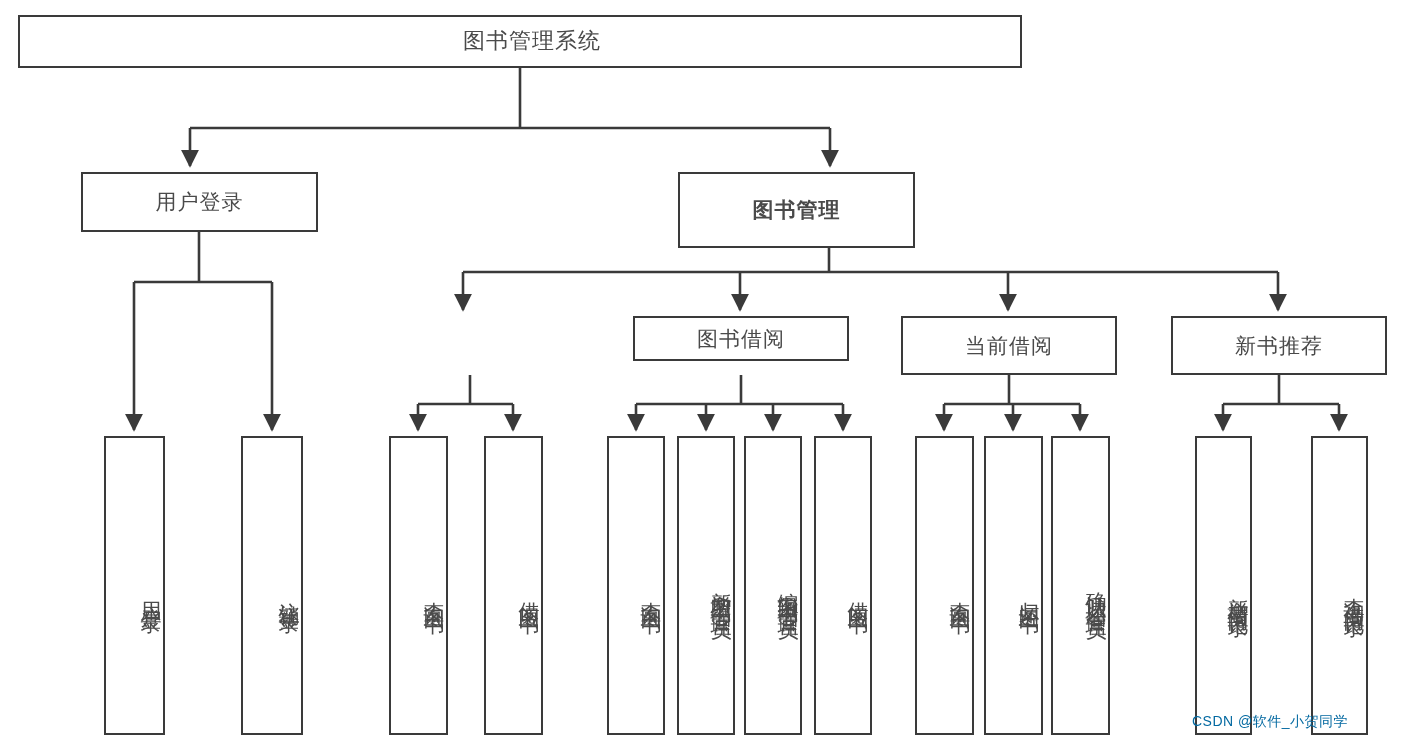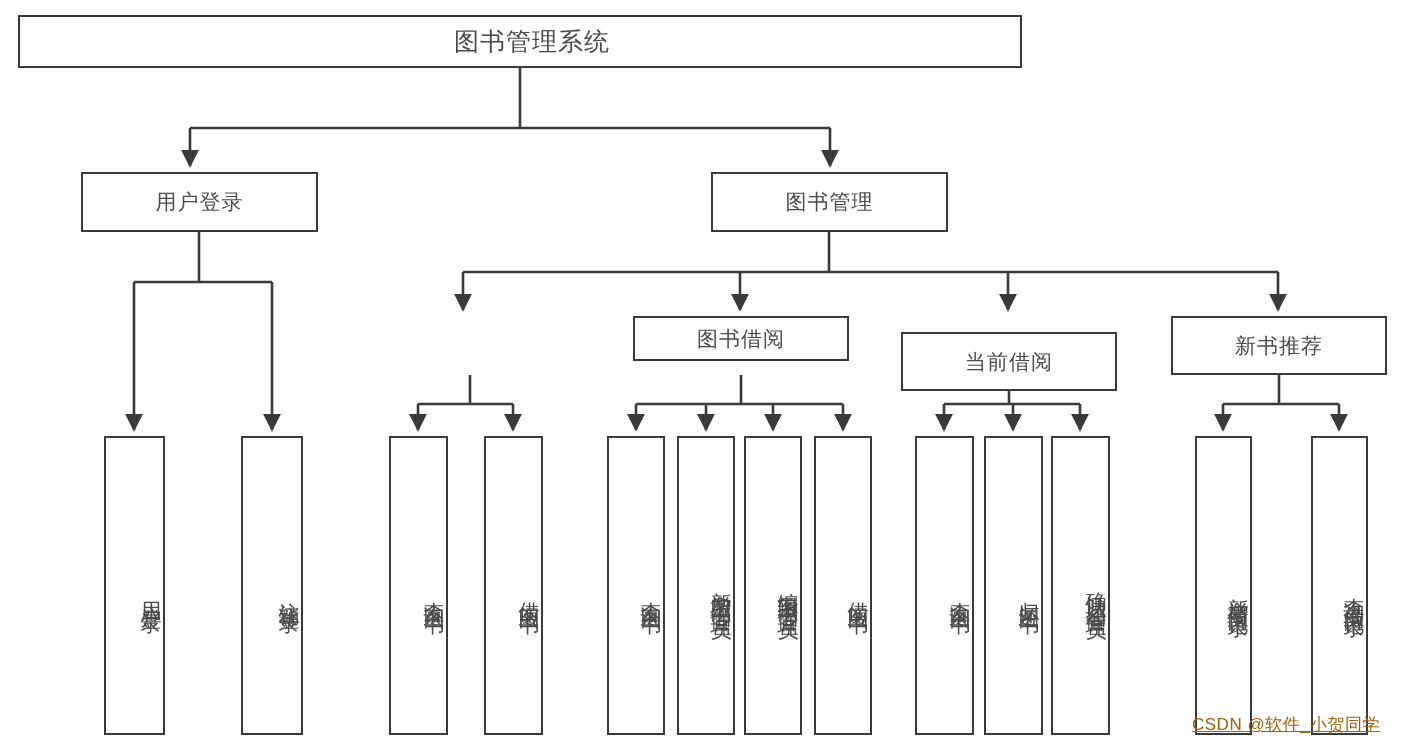--- a/index.html
+++ b/index.html
@@ -46,31 +46,30 @@
     writing-mode: vertical-rl;
     text-orientation: upright;
     font-size: 21px;
     line-height: 1.15;
     letter-spacing: 4px;
     padding-top: 14px;
     align-items: flex-start;
     justify-content: center;
   }
   .node.root {
-    font-size: 25px;
+    font-size: 22px;
     padding-left: 24px;
   }
   .watermark {
     position: absolute;
-    font-size: 17px;
-    color: #a16207;
+    font-size: 14px;
+    color: #0369a1;
     white-space: nowrap;
     z-index: 3;
     letter-spacing: 0.5px;
-    text-decoration: underline;
   }
 </style>
 </head>
 <body>
 
 <div id="canvas">
 
   <svg id="wires" viewBox="0 0 1405 747" xmlns="http://www.w3.org/2000/svg">
     <defs>
       <marker id="arrow" viewBox="0 0 10 10" refX="9" refY="5" markerWidth="7" markerHeight="7" orient="auto-start-reverse">
@@ -117,24 +116,24 @@
       <path d="M 1279 375 L 1279 404"></path>
       <path d="M 1223 404 L 1339 404"></path>
       <path d="M 1223 404 L 1223 430" marker-end="url(#arrow)"></path>
       <path d="M 1339 404 L 1339 430" marker-end="url(#arrow)"></path>
     </g>
   </svg>
 
   <div class="node horiz root" style="left:18px; top:15px; width:1004px; height:53px;">图书管理系统</div>
 
   <div class="node horiz" style="left:81px; top:172px; width:237px; height:60px;">用户登录</div>
-  <div class="node horiz" style="left:711px; top:172px; width:237px; height:60px;">图书管理</div>
+  <div class="node horiz" style="left:678px; top:172px; width:237px; height:76px;font-weight:bold;">图书管理</div>
 
   <div class="node horiz" style="left:633px; top:316px; width:216px; height:45px;">图书借阅</div>
-  <div class="node horiz" style="left:901px; top:316px; width:216px; height:59px;margin-top:16px;">当前借阅</div>
+  <div class="node horiz" style="left:901px; top:316px; width:216px; height:59px;">当前借阅</div>
   <div class="node horiz" style="left:1171px; top:316px; width:216px; height:59px;">新书推荐</div>
 
   <div class="node vert" style="left:104px; top:436px; width:61px; height:299px;">用户登录</div>
   <div class="node vert" style="left:241px; top:436px; width:62px; height:299px;">注销登录</div>
 
   <div class="node vert" style="left:389px; top:436px; width:59px; height:299px;">查询图书</div>
   <div class="node vert" style="left:484px; top:436px; width:59px; height:299px;">借阅图书</div>
 
   <div class="node vert" style="left:607px; top:436px; width:58px; height:299px;">查询图书</div>
   <div class="node vert" style="left:677px; top:436px; width:58px; height:299px;">新增图书（管理员）</div>

